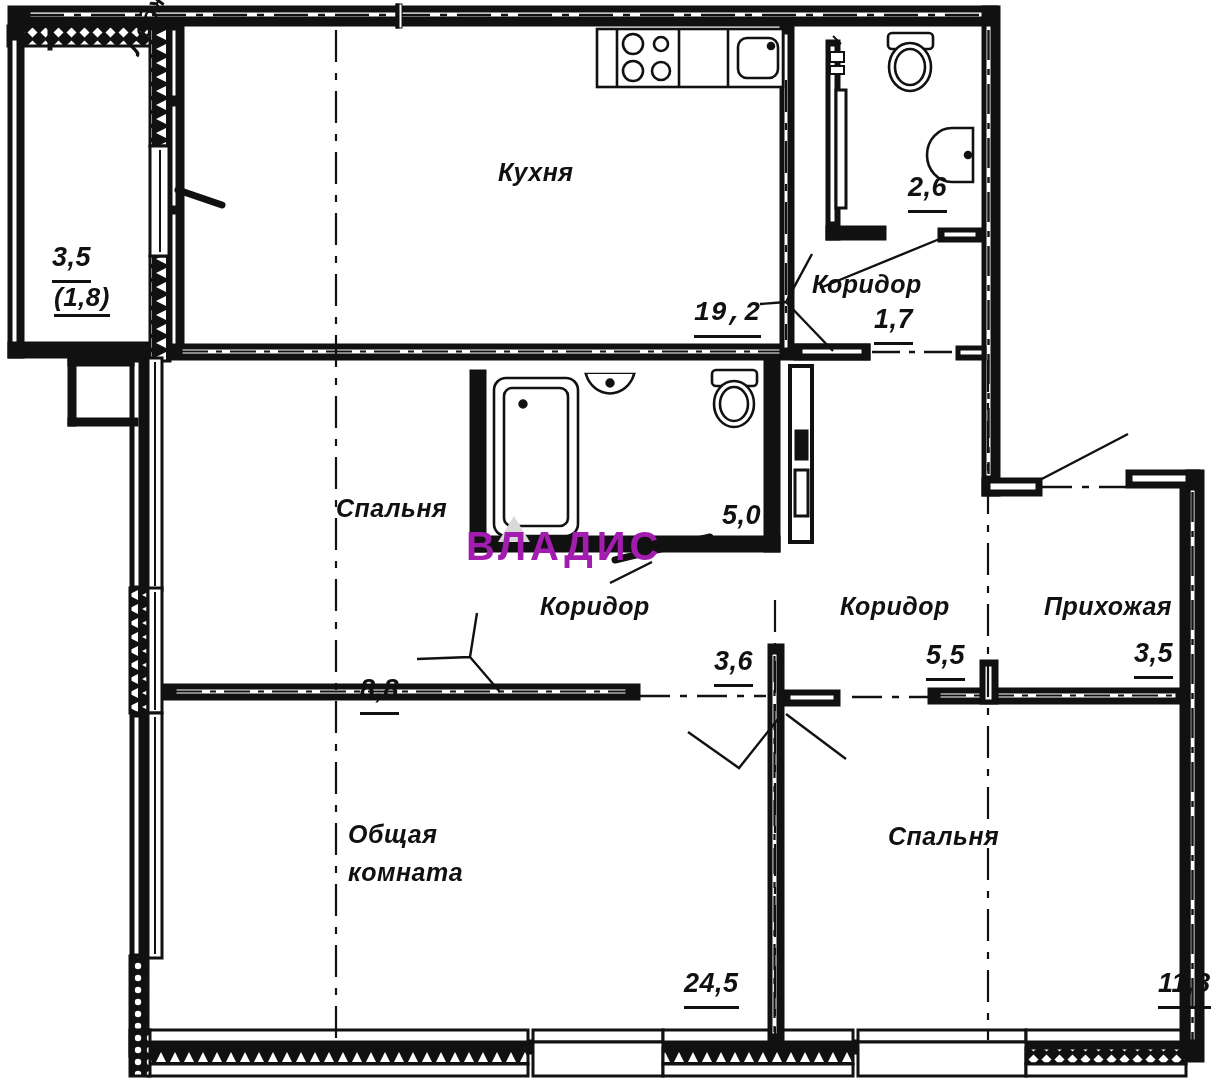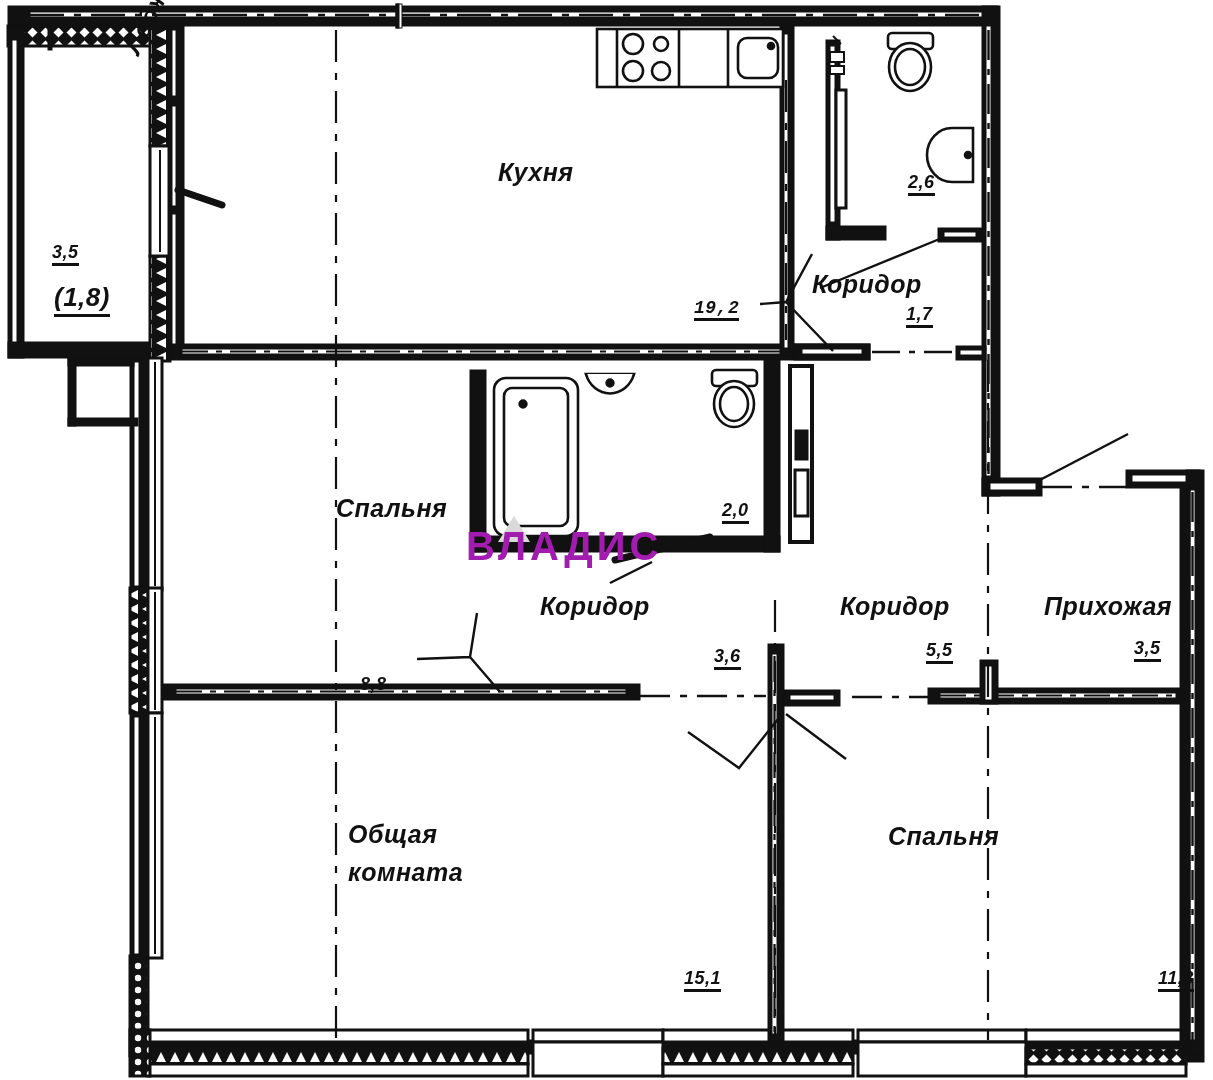--- a/index.html
+++ b/index.html
@@ -15,24 +15,24 @@
     position:absolute;
     font-family:"Liberation Sans", sans-serif;
     font-style:italic;
     color:#111111;
     white-space:nowrap;
     font-weight:600;
     letter-spacing:0.5px;
   }
   .room-name{font-size:25px;}
   .area{
-    font-size:18px;
+    font-size:27px;
     font-weight:700;
     border-bottom:3px solid #111;
-    padding-bottom:0;
+    padding-bottom:7px;
     font-style:italic;
   }
   .area-sub{
     font-size:26px;
     font-weight:700;
     border-bottom:3px solid #111;
     padding-bottom:1px;
     font-style:italic;
     margin-left:16px;
   }
@@ -369,41 +369,41 @@
   <div class="lbl room-name rot" style="left:118px;top:46px;">Лоджия</div>
   <div class="lbl area" style="left:52px;top:242px;">3,5</div>
   <div class="lbl area-sub" style="left:38px;top:282px;">(1,8)</div>
 
   <div class="lbl room-name" style="left:498px;top:158px;">Кухня</div>
   <div class="lbl area" style="left:694px;top:298px;font-family:Liberation Mono, monospace;">19,2</div>
 
   <div class="lbl area" style="left:908px;top:172px;">2,6</div>
 
   <div class="lbl room-name" style="left:812px;top:270px;">Коридор</div>
-  <div class="lbl area" style="left:906px;top:304px;">1,7</div>
-
-  <div class="lbl area" style="left:722px;top:500px;">2,0</div>
+  <div class="lbl area" style="left:874px;top:304px;">1,7</div>
+
+  <div class="lbl area" style="left:722px;top:500px;">5,0</div>
 
   <div class="lbl room-name" style="left:336px;top:494px;">Спальня</div>
   <div class="lbl area" style="left:360px;top:638px;margin-top:36px;">8,8</div>
 
   <div class="lbl room-name" style="left:540px;top:592px;"></div>
   <div class="lbl room-name" style="left:540px;top:592px;">Коридор</div>
 
   <div class="lbl area" style="left:714px;top:640px;margin-top:6px;">3,6</div>
 
   <div class="lbl room-name" style="left:840px;top:592px;">Коридор</div>
   <div class="lbl area" style="left:926px;top:640px;">5,5</div>
 
   <div class="lbl room-name" style="left:1044px;top:592px;">Прихожая</div>
   <div class="lbl area" style="left:1134px;top:638px;">3,5</div>
 
   <div class="lbl room-name" style="left:348px;top:820px;">Общая</div>
   <div class="lbl room-name" style="left:348px;top:858px;">комната</div>
-  <div class="lbl area" style="left:684px;top:968px;">15,1</div>
+  <div class="lbl area" style="left:684px;top:968px;">24,5</div>
 
   <div class="lbl room-name" style="left:888px;top:822px;">Спальня</div>
   <div class="lbl area" style="left:1122px;top:968px;margin-left:36px;">11,8</div>
 
   <div class="wm-tri" style="left:498px;top:516px;"></div>
   <div class="wm" style="left:466px;top:524px;">ВЛАДИС</div>
 
 </div>
 
 </body></html>

